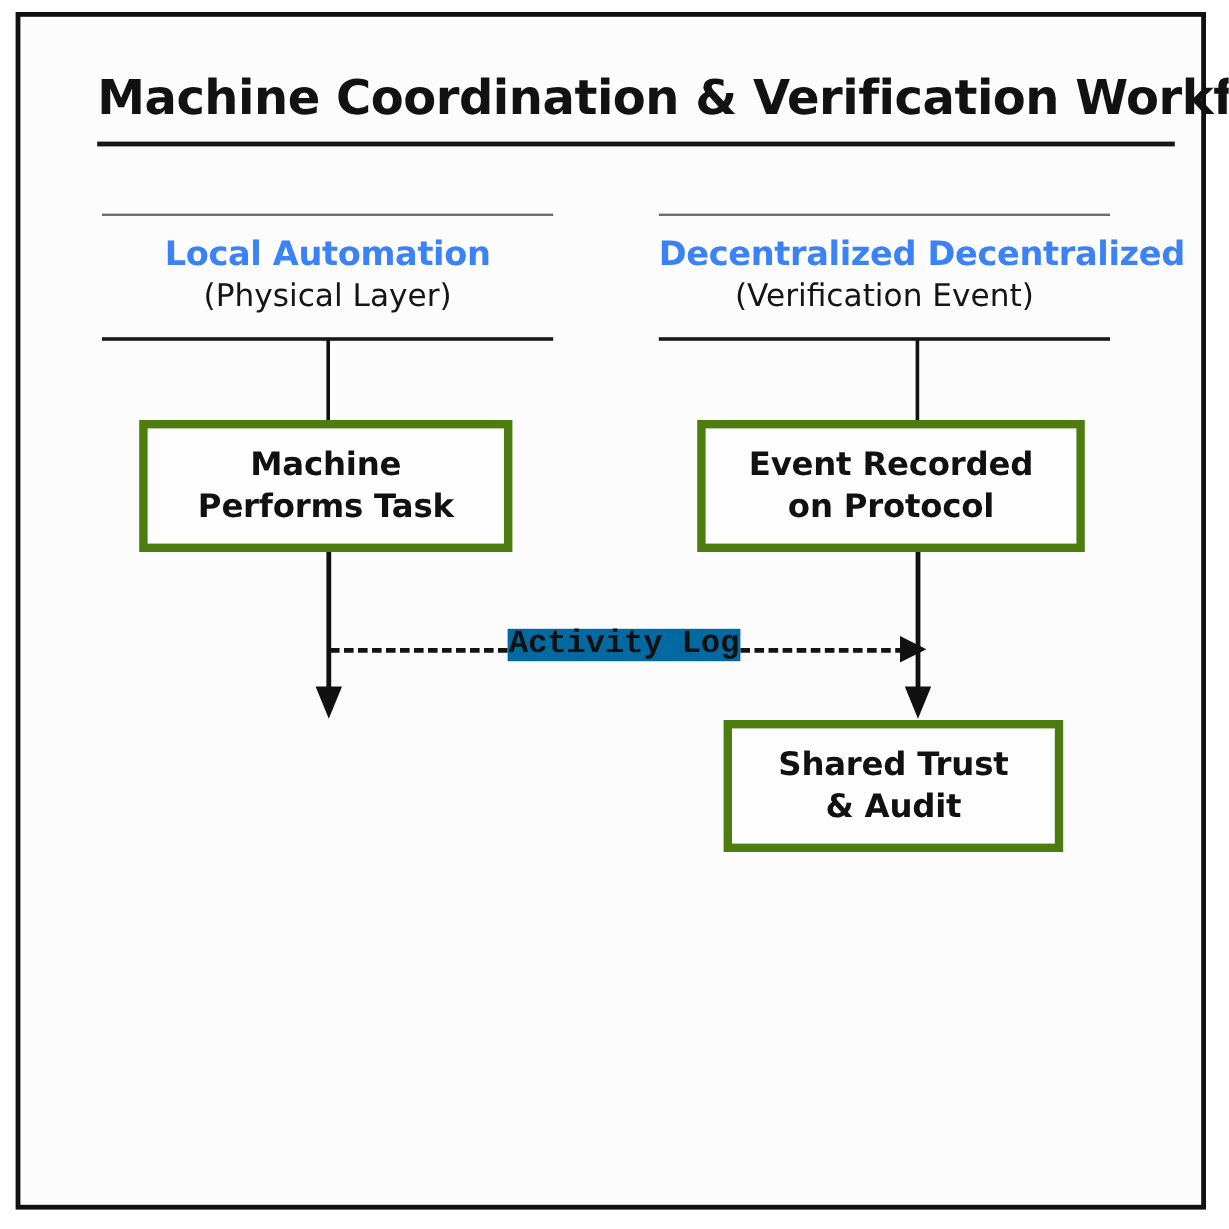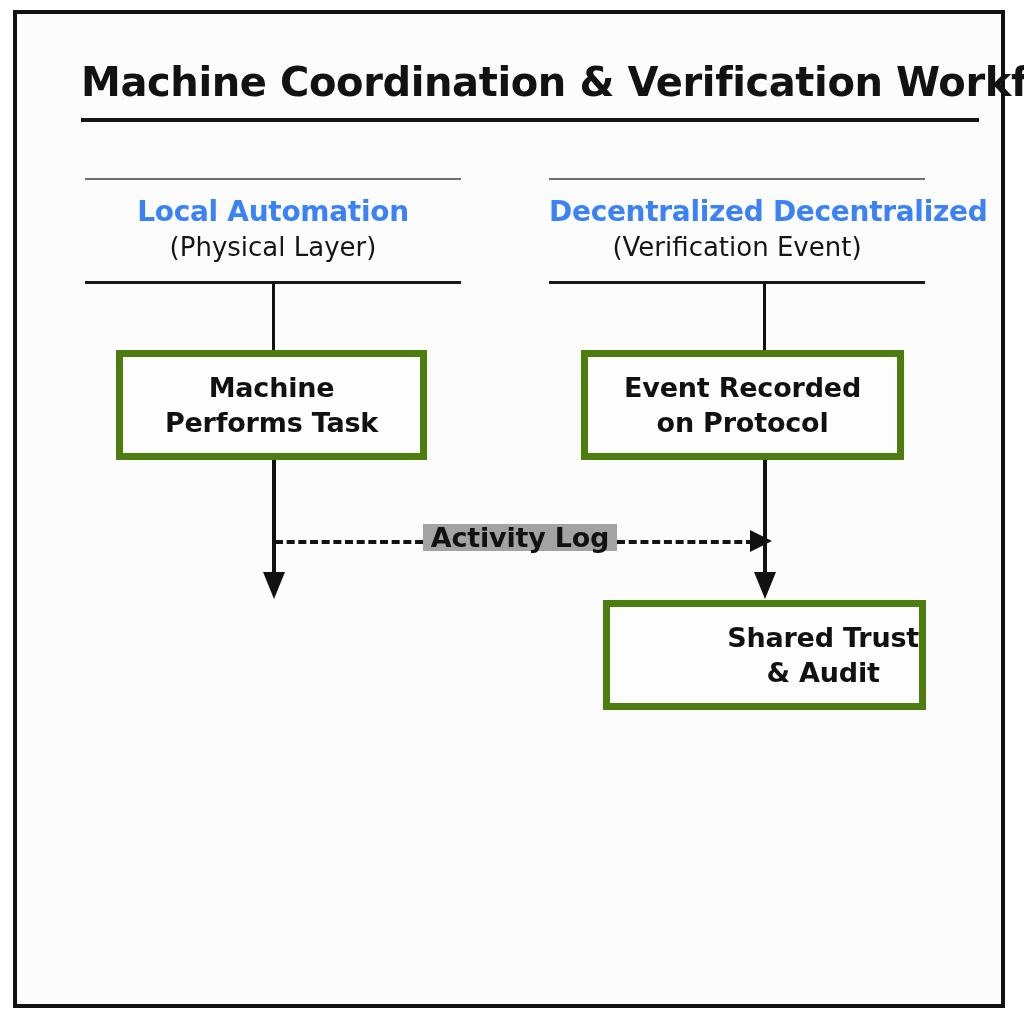--- a/index.html
+++ b/index.html
@@ -118,21 +118,21 @@
     font-size: 27px;
     font-weight: bold;
     color: #111111;
     line-height: 1.30;
     letter-spacing: -0.2px;
     white-space: pre-line;
   }
   #box-machine   { left: 99px;  top: 336px; width: 311px; height: 110px; }
   #box-event     { left: 564px; top: 336px; width: 323px; height: 110px; }
   #box-outcome   { left: 99px;  top: 586px; width: 311px; height: 110px; }
-  #box-trust     { left: 586px; top: 586px; width: 323px; height: 110px; justify-content: flex-end; }
+  #box-trust     { left: 586px; top: 586px; width: 283px; height: 110px; }
 
   
   .v-stub {
     position: absolute;
     width: 3px;
     background: #111111;
   }
   #stub-left  { left: 255px; top: 269px; height: 68px; }
   #stub-right { left: 746px; top: 269px; height: 68px; }
 
@@ -181,21 +181,22 @@
     left: 406px;
     top: 510px;
     width: 194px;
     text-align: center;
     font-size: 27px;
     font-weight: bold;
     color: #111111;
     letter-spacing: -0.2px;
     white-space: nowrap;
     line-height: 1.0;
-    background: #a3a3a3;
+    background: #0369a1;
+    font-family: Liberation Mono, monospace;
   }
 </style>
 </head>
 <body>
 
 <div id="canvas">
   <div id="frame">
 
     <div id="title">Machine Coordination &amp; Verification Workflow</div>
     <div id="title-rule"></div>

